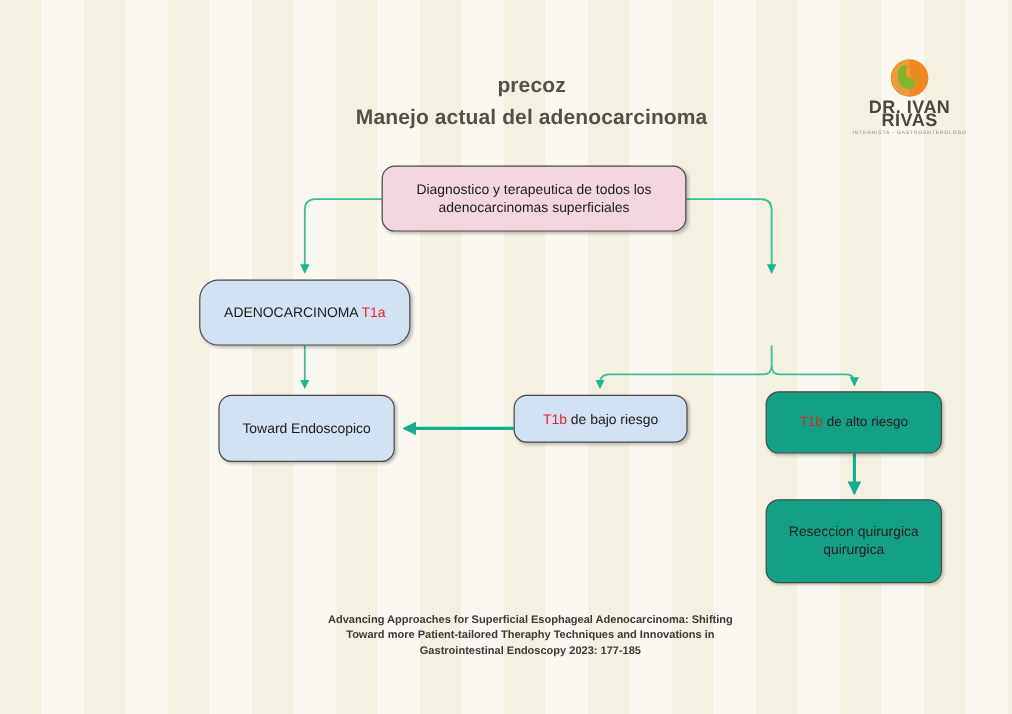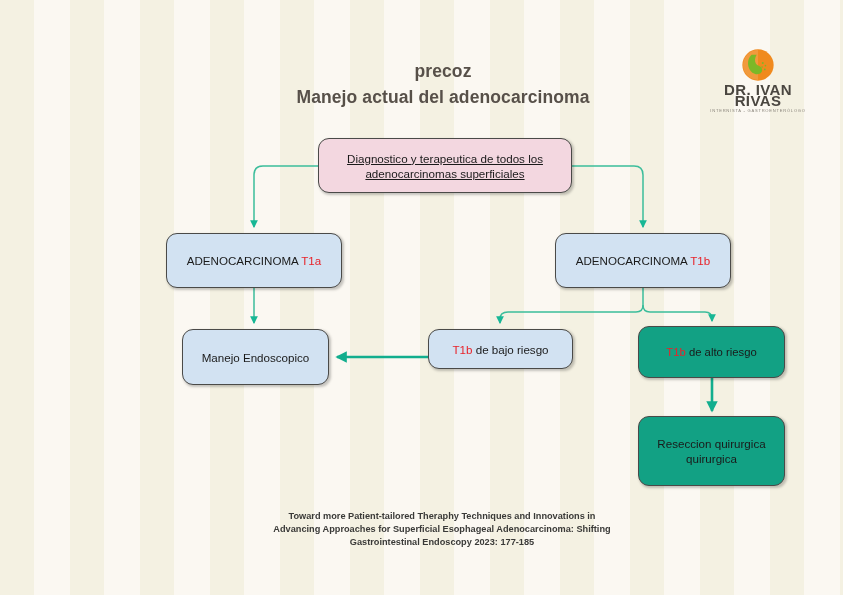--- a/index.html
+++ b/index.html
@@ -97,22 +97,22 @@
     line-height: 15px;
     color: #1a1a1a;
     box-shadow: 1.5px 1.5px 2.5px rgba(0,0,0,0.22);
   }
   .node.blue  { background: #d2e2f2; }
   .node.pink  { background: #f3d7e0; }
   .node.green { background: #12a184; }
   .node .inner { padding: 0 8px; }
   .red { color: #e8232a; }
 
-  #n-root  { left: 318px; top: 138px; width: 254px; height: 55px; text-decoration: underline; }
-  #n-t1a   { left: 166px; top: 233px; width: 176px; height: 55px; }
+  #n-root  { left: 318px; top: 138px; width: 254px; height: 55px; }
+  #n-t1a   { left: 166px; top: 233px; width: 176px; height: 55px; border-radius: 16px; }
   #n-t1b   { left: 555px; top: 233px; width: 176px; height: 55px; }
   #n-endo  { left: 182px; top: 329px; width: 147px; height: 56px; }
   #n-bajo  { left: 428px; top: 329px; width: 145px; height: 40px; }
   #n-alto  { left: 638px; top: 326px; width: 147px; height: 52px; font-size: 11.3px; }
   #n-resec { left: 638px; top: 416px; width: 147px; height: 70px; }
 
   
   #citation {
     position: absolute;
     left: 222px;
@@ -185,30 +185,24 @@
     </div>
   </div>
 
   <div id="n-t1a" class="node blue">
     <div class="inner">
       <span>ADENOCARCINOMA</span> 
       <span class="red">T1a</span>
     </div>
   </div>
 
-  <div id="n-t1b" class="node blue">
-    <div class="inner">
-      <span>ADENOCARCINOMA</span> 
-      <span class="red">T1b</span>
-    </div>
-  </div>
 
   <div id="n-endo" class="node blue">
     <div class="inner">
-      <span>Manejo Endoscopico</span>
+      <span>Toward Endoscopico</span>
     </div>
   </div>
 
   <div id="n-bajo" class="node blue">
     <div class="inner">
       <span class="red">T1b</span> 
       <span>de bajo riesgo</span>
     </div>
   </div>
 
@@ -220,18 +214,18 @@
   </div>
 
   <div id="n-resec" class="node green">
     <div class="inner">
       <span>Reseccion quirurgica</span><br>
       <span>quirurgica</span>
     </div>
   </div>
 
   <div id="citation">
+    <div>Advancing Approaches for Superficial Esophageal  Adenocarcinoma: Shifting</div>
     <div>Toward more Patient-tailored Theraphy Techniques and Innovations in</div>
-    <div>Advancing Approaches for Superficial Esophageal  Adenocarcinoma: Shifting</div>
     <div>Gastrointestinal Endoscopy 2023: 177-185</div>
   </div>
 
 </div>
 
 </body></html>

